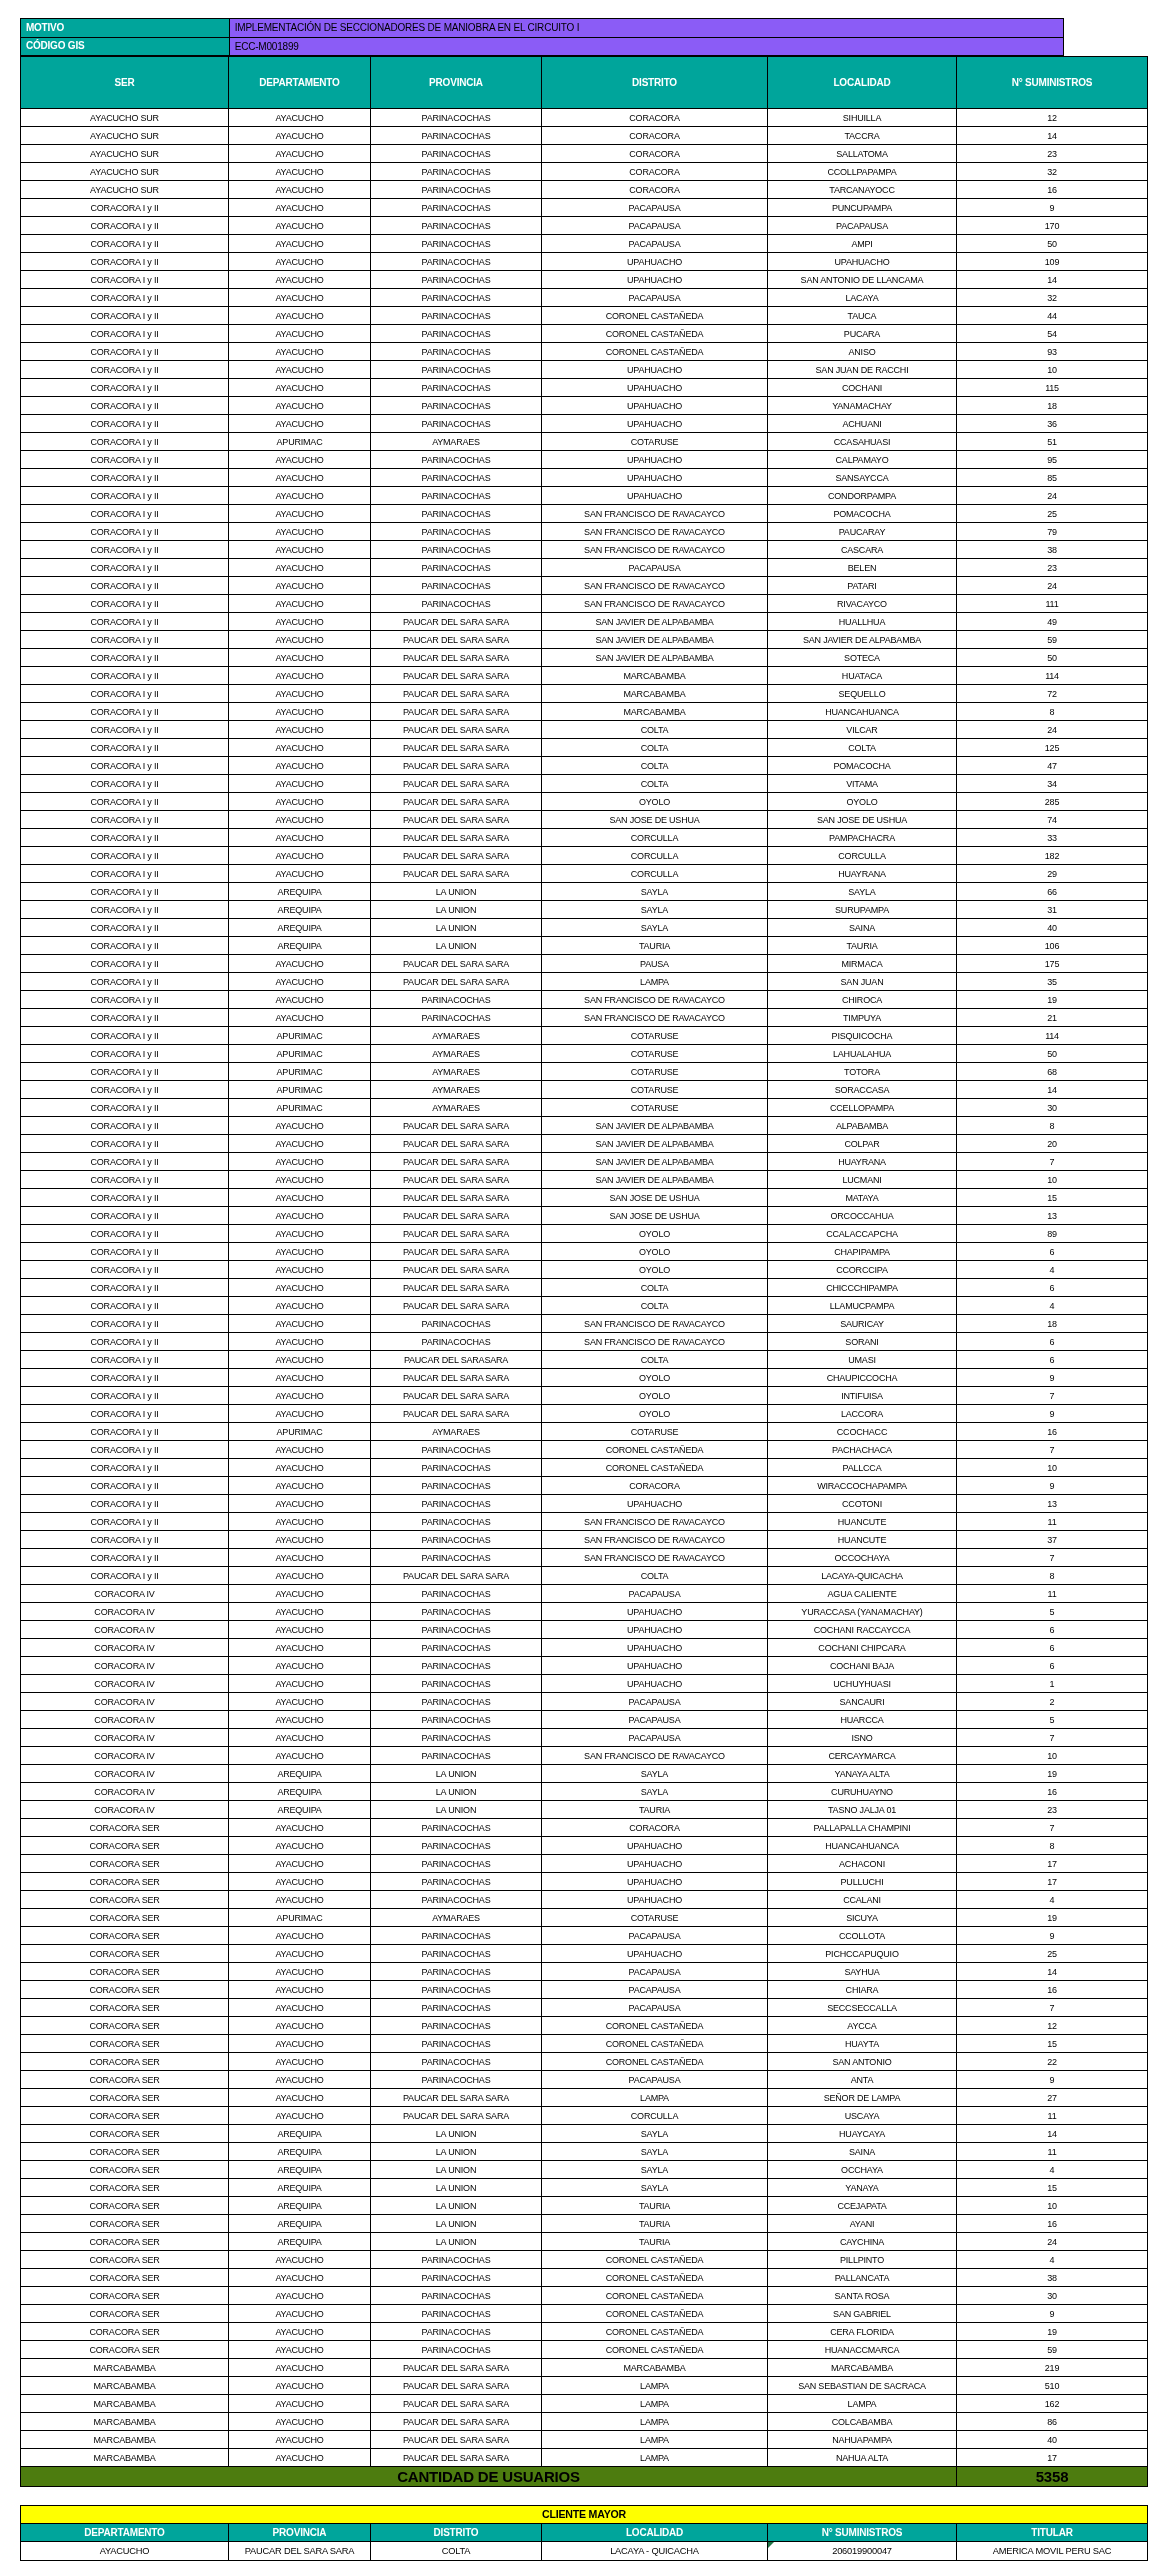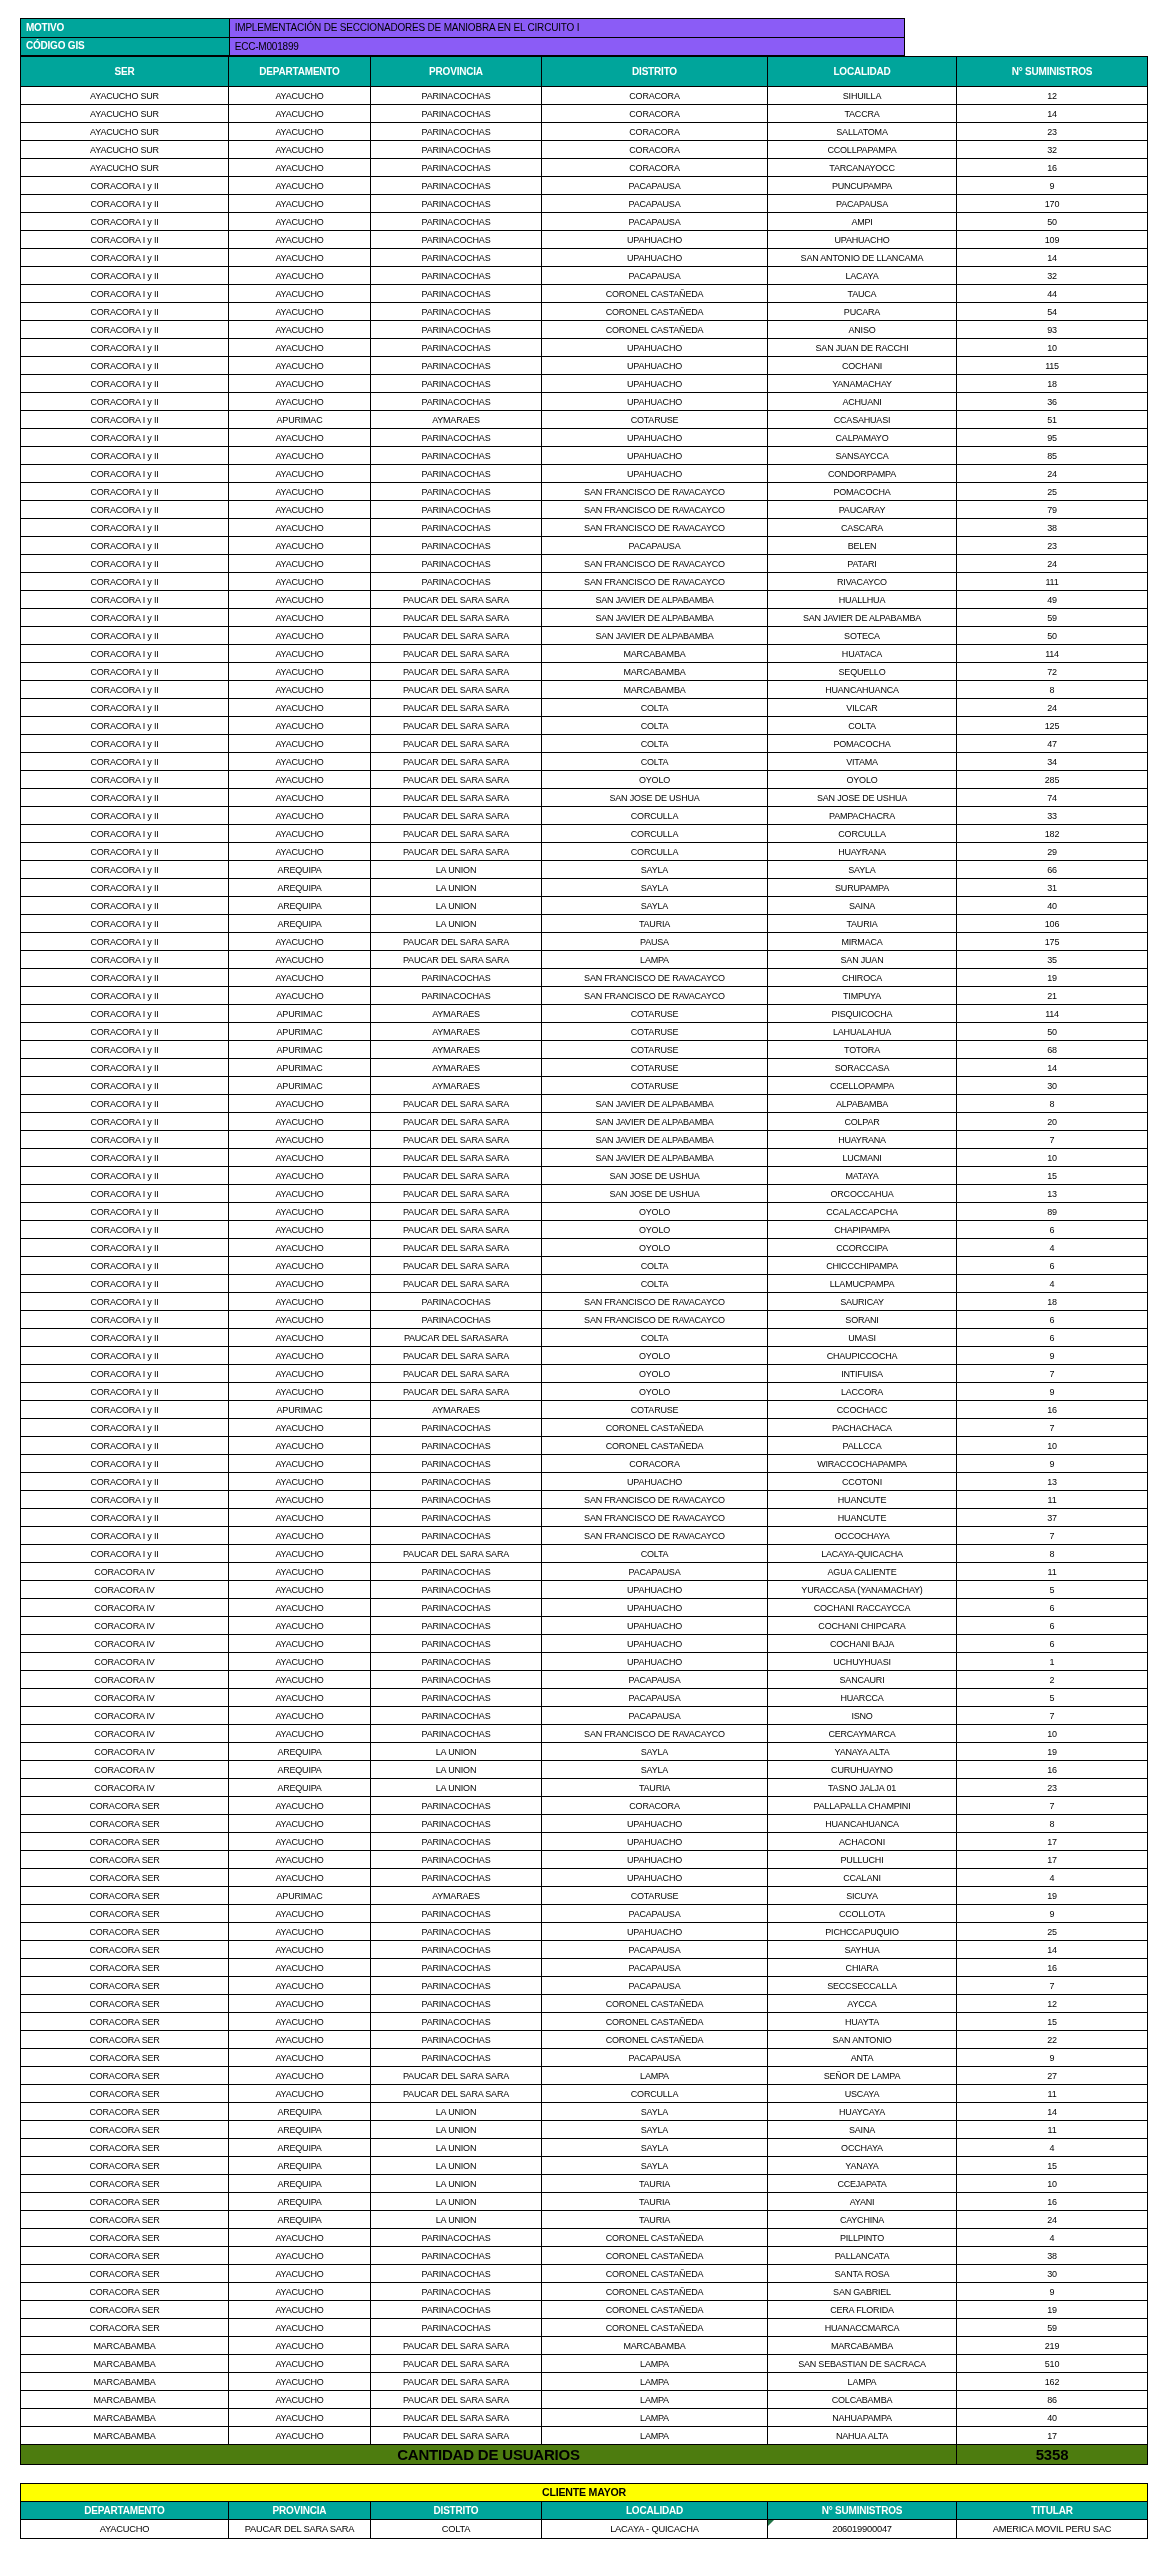--- a/index.html
+++ b/index.html
@@ -1,28 +1,28 @@
 <!DOCTYPE html>
 <html style="--teal: #00A59B; --yellow: #FFFF00;font-size:13px"><head>
 <meta charset="utf-8">
 <style>
   html,body{margin:0;padding:0;background:#ffffff;}
   body{width:1167px;font-family:"Liberation Sans",sans-serif;color:#000;}
   .page{padding:18px 0 20px 20px;width:1147px;}
   table{border-collapse:collapse;table-layout:fixed;}
   td,th{overflow:hidden;white-space:nowrap;letter-spacing:-0.2px;}
   
-  .info-table{width:885px;}
+  .info-table{width:1044px;}
   .info-table td,.info-table th{border:1.6px solid #000;padding:0 4.9px;}
   .info-label{background:var(--teal);color:#fff;font-weight:bold;font-size:10px;text-align:left;width:198px;white-space:normal;line-height:1.55;}
   .info-value{background:#8b5cf6;font-size:10px;text-align:left;}
   .r-h23{height:18.7px;} .r-h43{height:35px;} .r-h22{height:18px;}
   
   .main-table{width:1126px;margin-top:0;}
-  .main-table th{background:var(--teal);color:#fff;font-weight:bold;font-size:10px;height:19.5px;border:1.6px solid #000;padding:5px;}
+  .main-table th{background:var(--teal);color:#fff;font-weight:bold;font-size:10px;height:19.5px;border:1.6px solid #000;padding:16px;}
   .main-table td{border:0.8px solid #000;border-left:1.6px solid #000;border-right:1.6px solid #000;font-size:9px;height:17px;text-align:center;padding:0 1.6px;}
   .main-table tfoot td{background:#4d7c0f;font-weight:bold;font-size:15px;height:18.7px;border:1.6px solid #000;}
   
   .cm-table{width:1126px;margin-top:18px;}
   .cm-table .cm-title{background:var(--yellow);color:#000;font-weight:bold;font-size:10.6px;height:17px;text-align:center;border:1.6px solid #000;}
   .cm-table th{background:var(--teal);color:#fff;font-weight:bold;font-size:10px;height:17px;border:1.6px solid #000;padding:0;}
   .cm-table td{border:1.6px solid #000;font-size:9.3px;height:18px;text-align:center;padding:0 1.6px;}
   .err-corner{position:relative;}
   .err-corner::before{content:"";position:absolute;left:0;top:0;width:0;height:0;
     border-top:6.5px solid #217346;border-right:6.5px solid transparent;}

